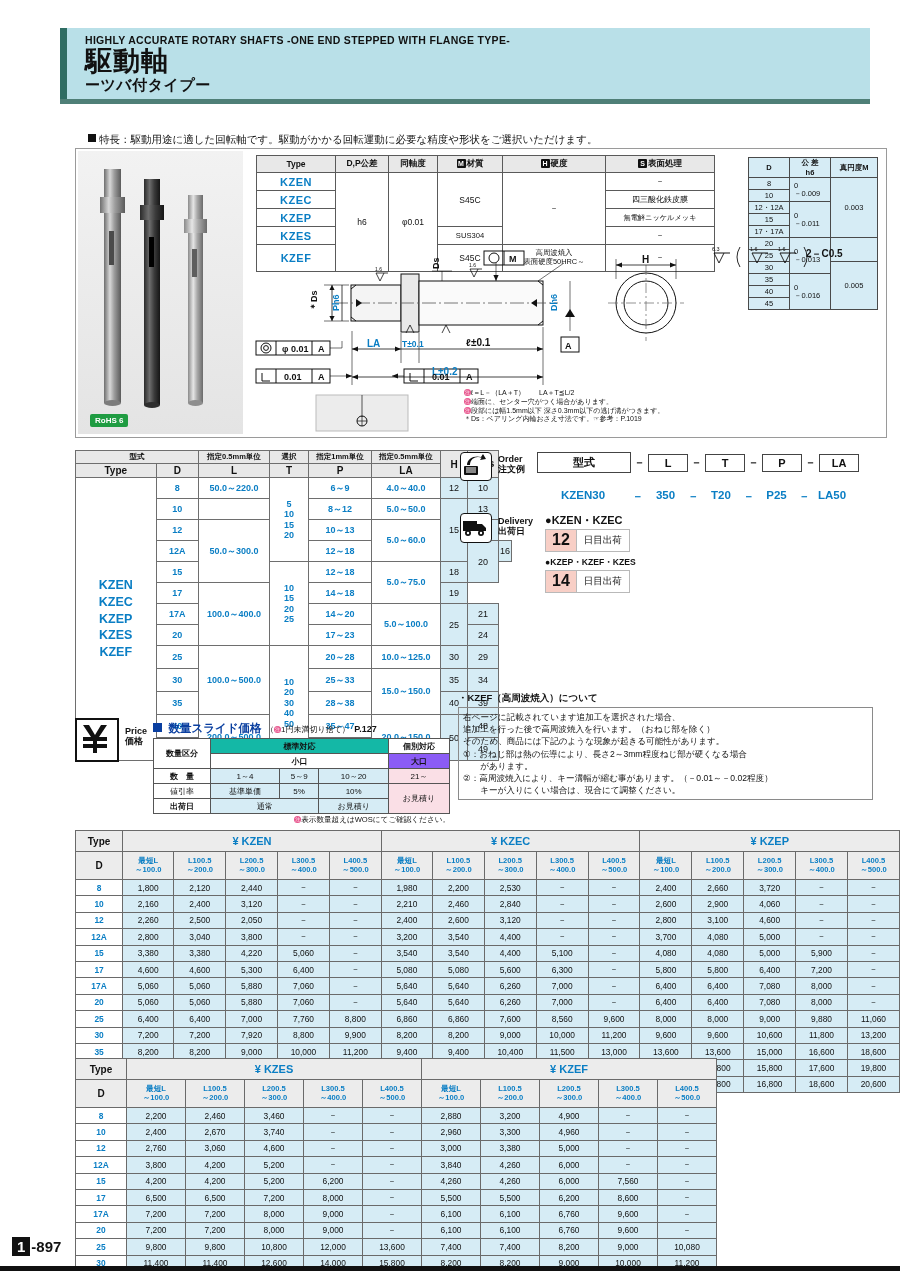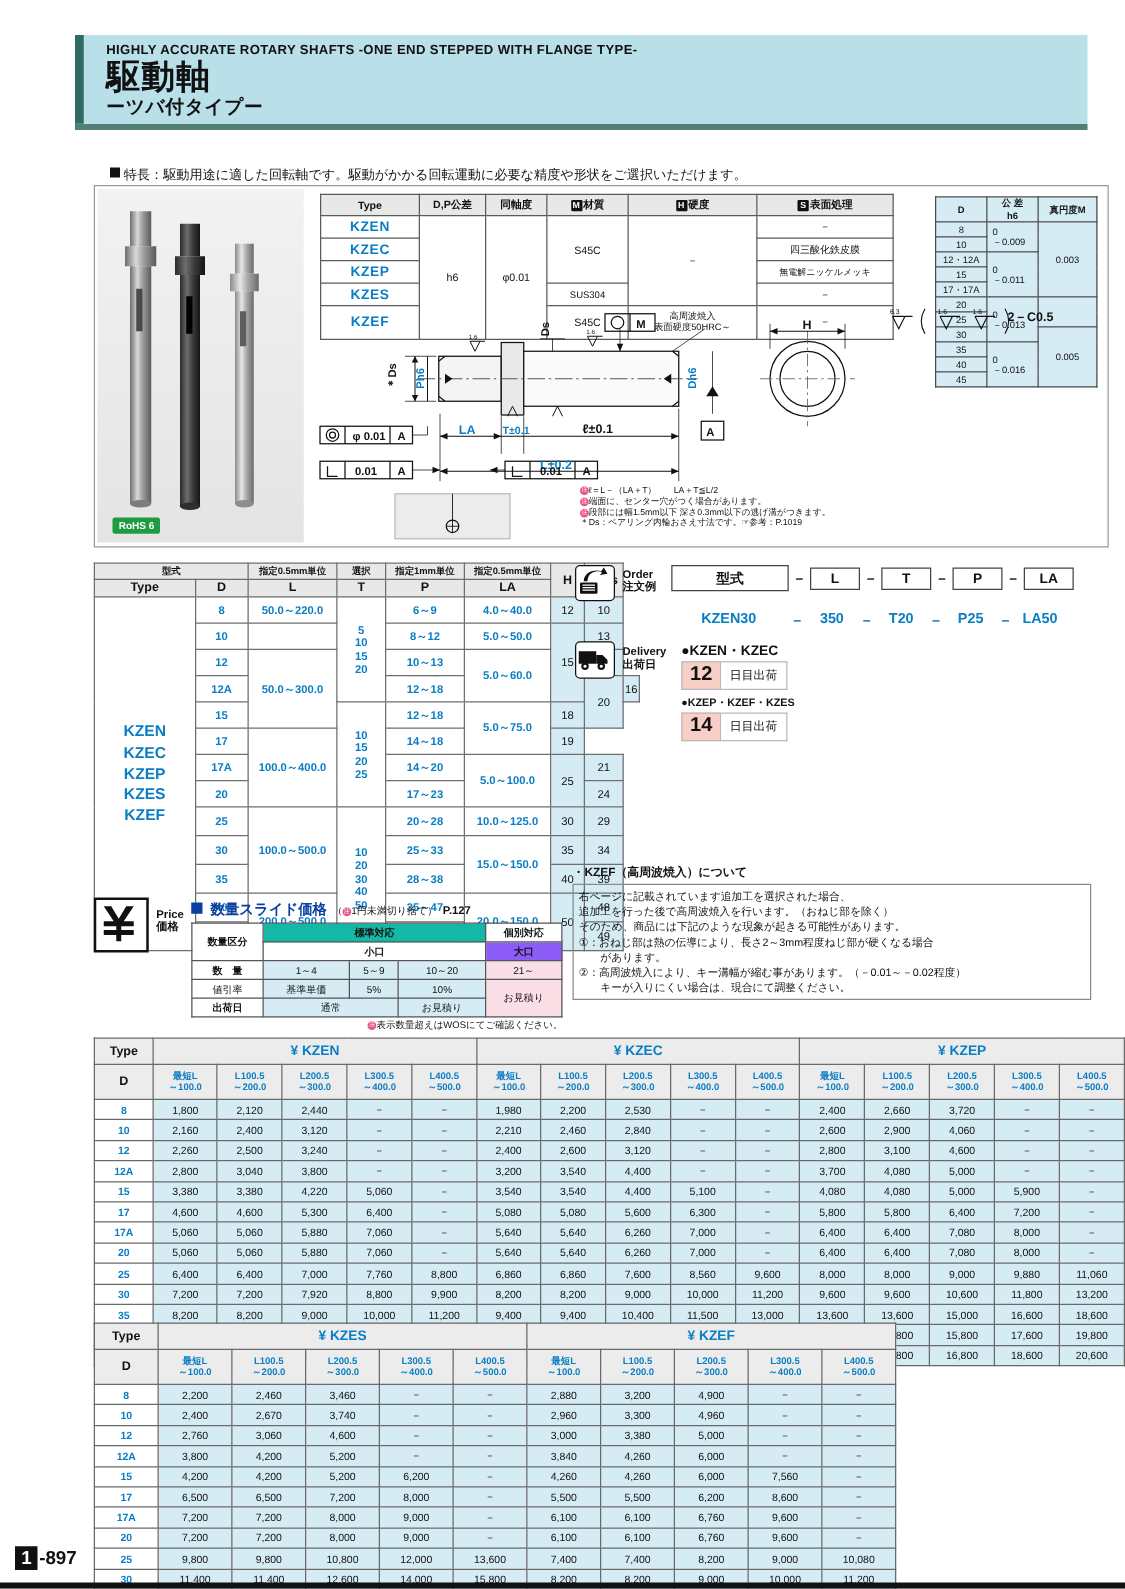--- a/index.html
+++ b/index.html
@@ -728,21 +728,21 @@
           <td class="val">2,600</td>
           <td class="val">2,900</td>
           <td class="val">4,060</td>
           <td class="val">－</td>
           <td class="val">－</td>
         </tr>
         <tr>
           <td class="dv">12</td>
           <td class="val">2,260</td>
           <td class="val">2,500</td>
-          <td class="val">3,240</td>
+          <td class="val">2,050</td>
           <td class="val">－</td>
           <td class="val">－</td>
           <td class="val">2,400</td>
           <td class="val">2,600</td>
           <td class="val">3,120</td>
           <td class="val">－</td>
           <td class="val">－</td>
           <td class="val">2,800</td>
           <td class="val">3,100</td>
           <td class="val">4,600</td>

